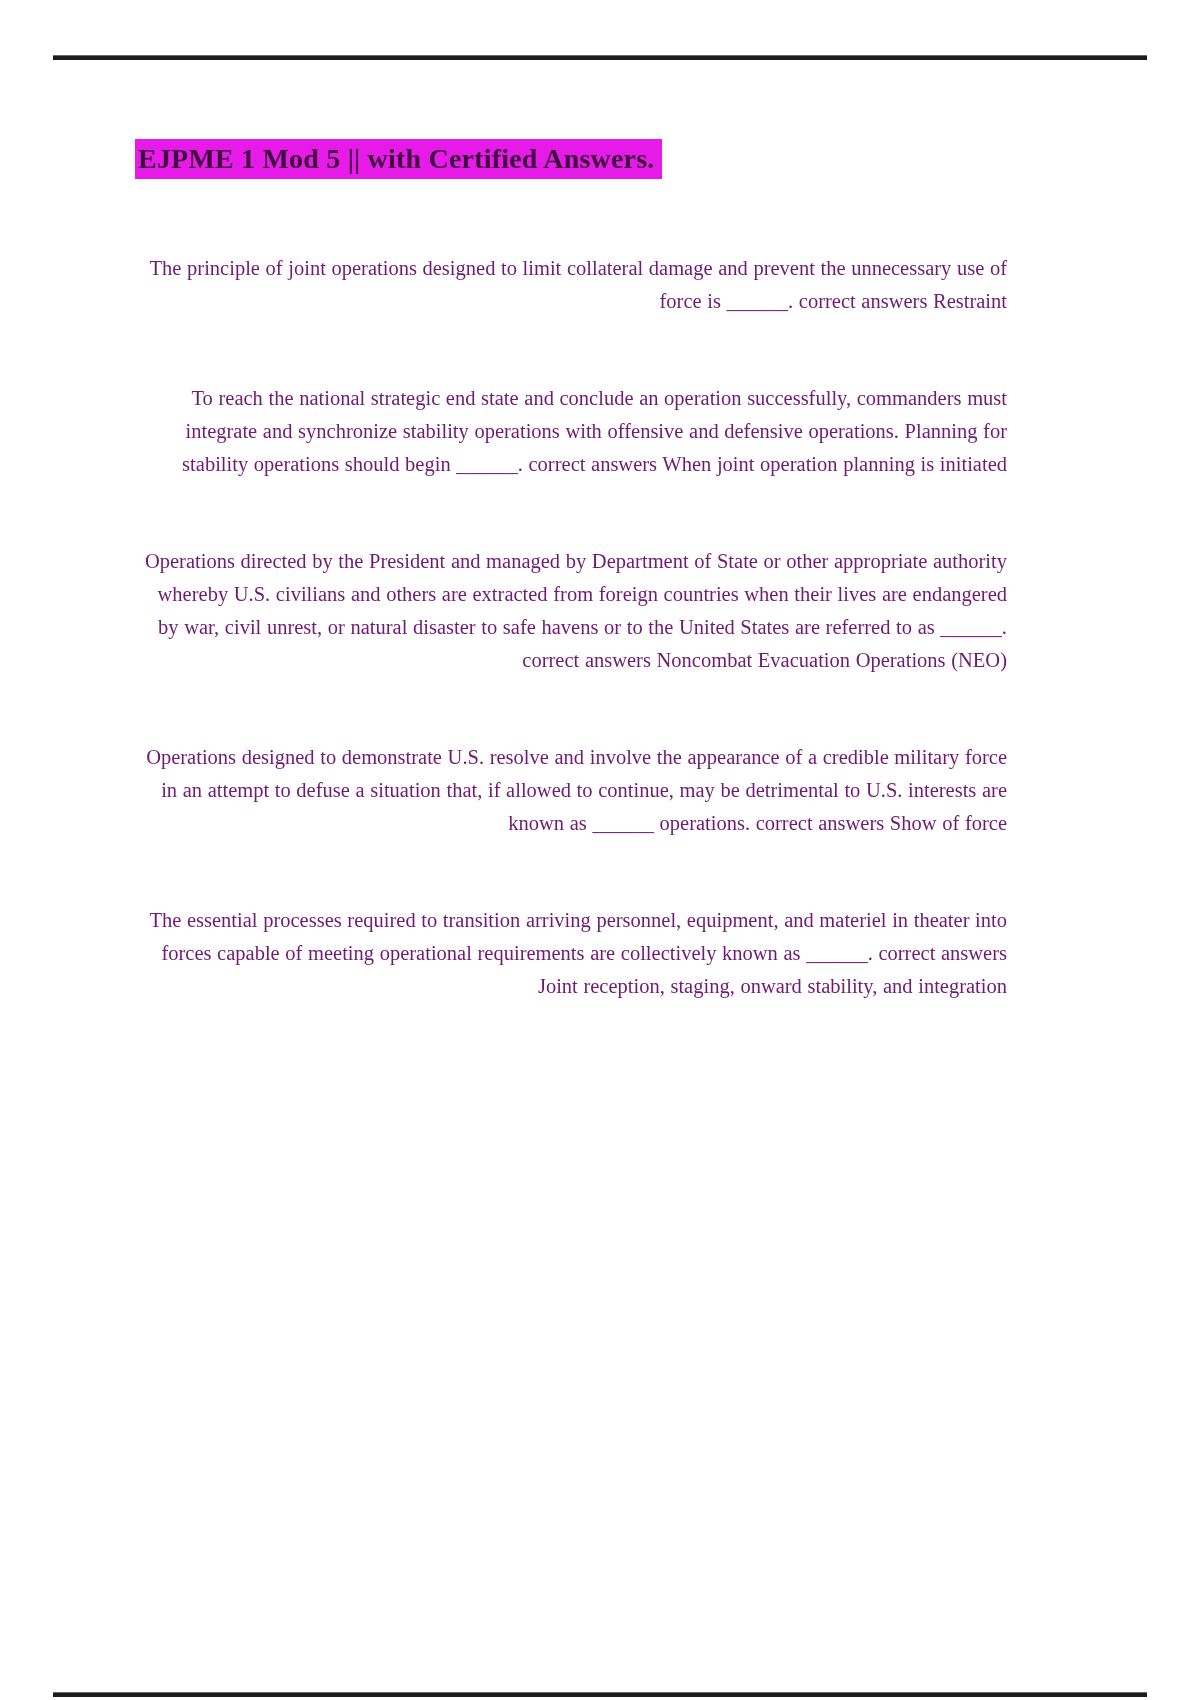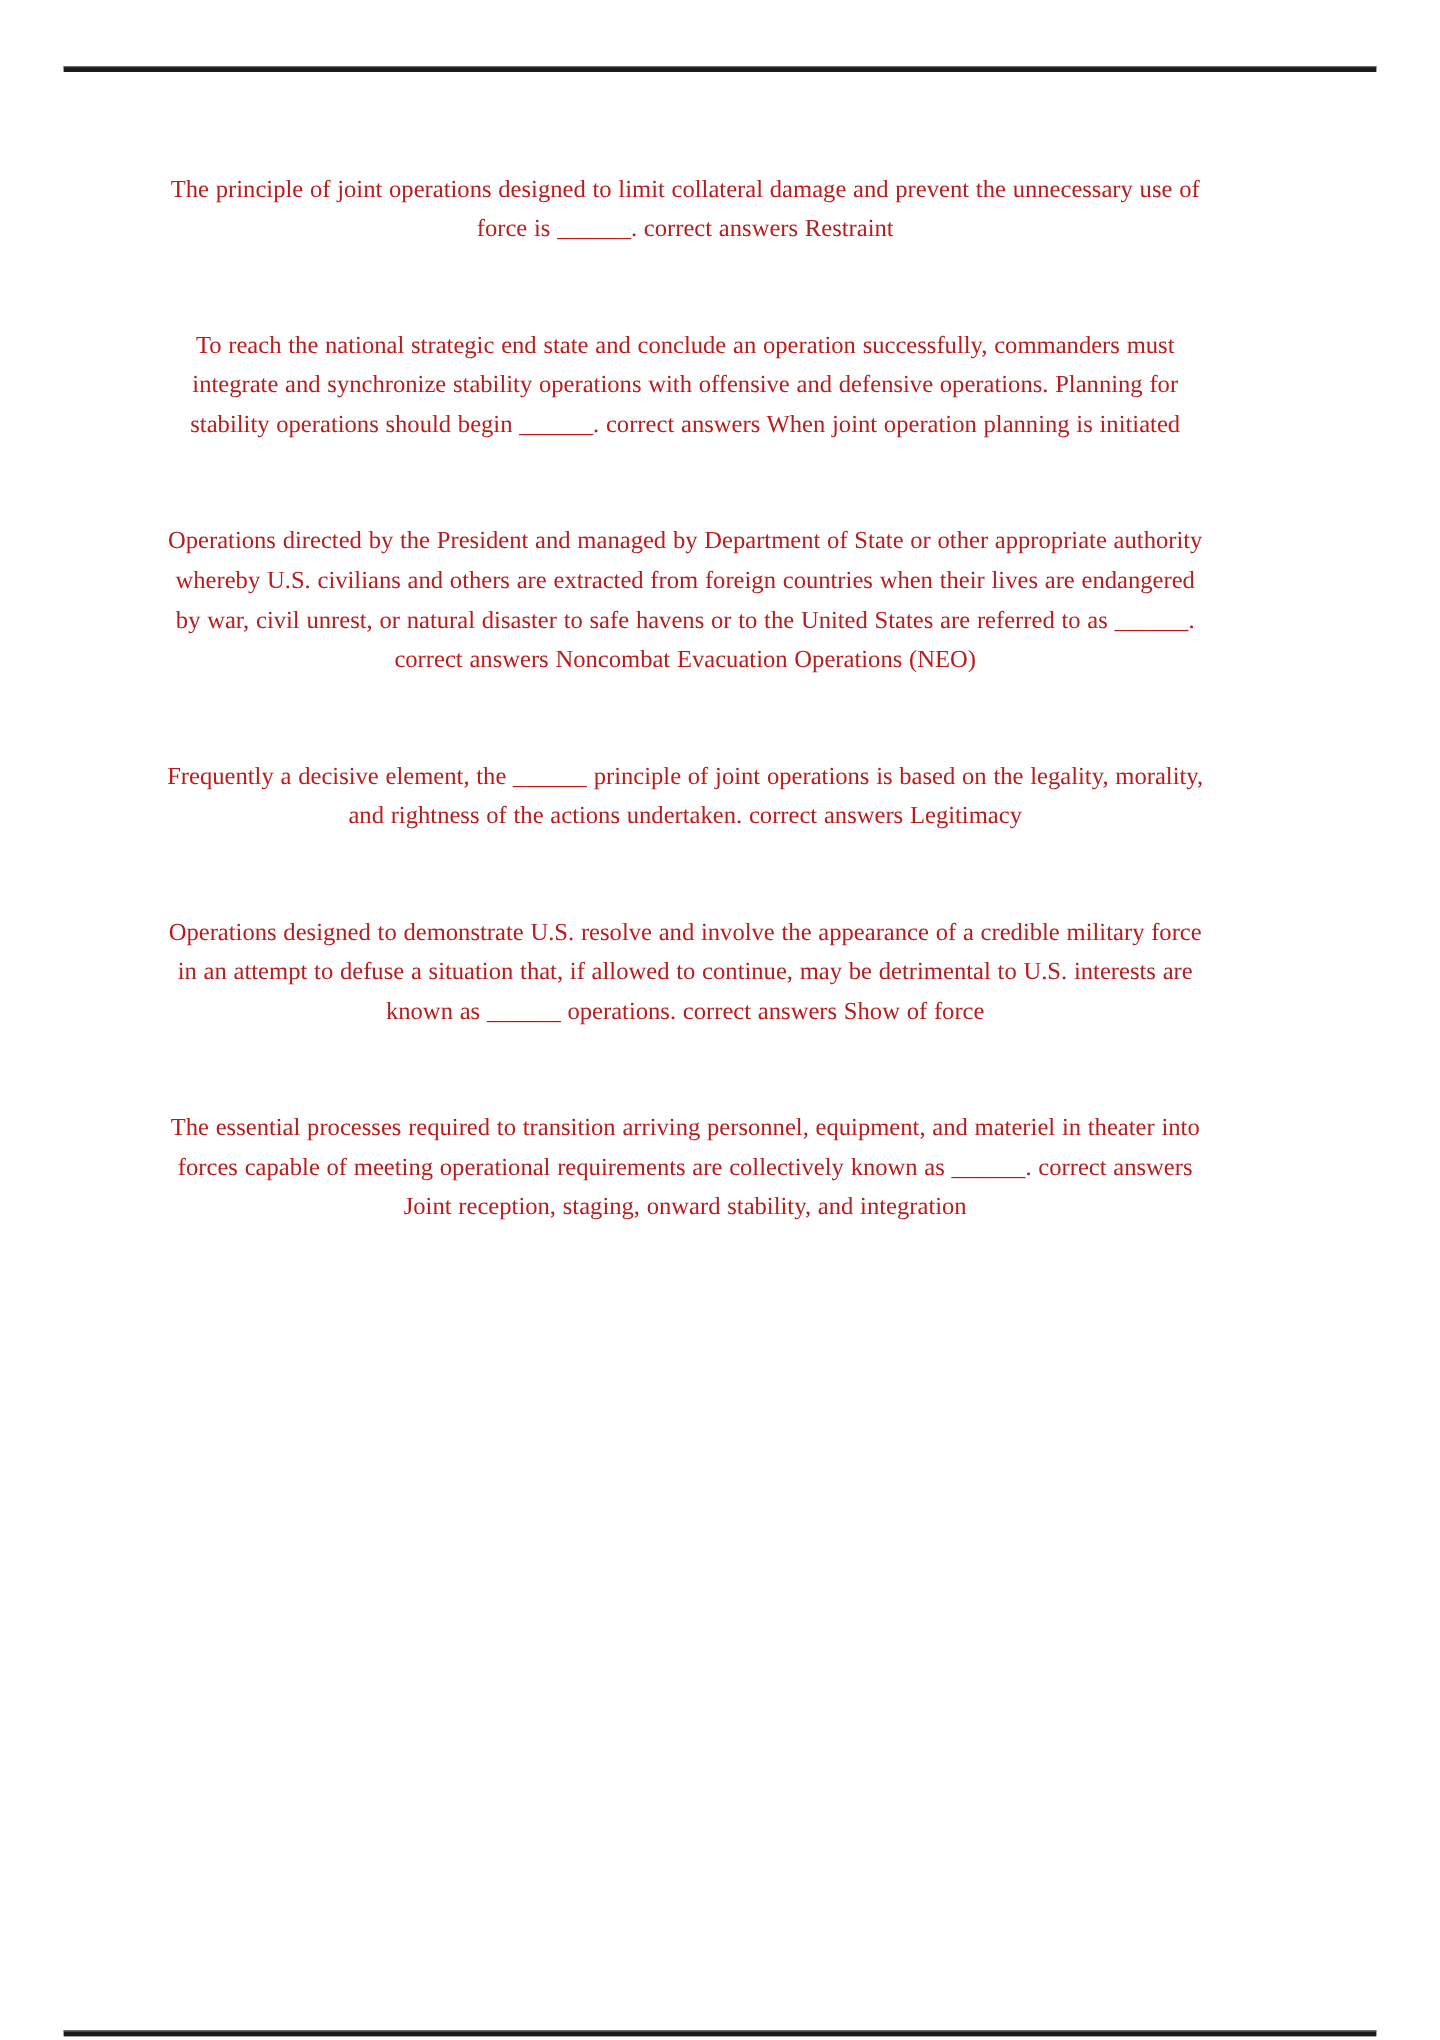--- a/index.html
+++ b/index.html
@@ -40,43 +40,43 @@
   }
   h1.title mark {
     background: #e71be7;
     color: #3d0c3d;
     padding: 4px 7px 5px 3px;
   }
   p.para {
     margin: 0 0 64px 0;
     font-size: 20.5px;
     line-height: 33px;
-    color: #b91c1c;
-    text-align: center;
+    color: #701a75;
+    text-align: right;
     word-spacing: 0.5px;
   }
 </style>
 </head>
 <body>
 
 <div class="page">
 
   <div class="rule rule-top"></div>
 
   <div class="content">
 
+    <h1 class="title"><mark>EJPME 1 Mod 5 || with Certified Answers.</mark></h1>
 
     <p class="para">The principle of joint operations designed to limit collateral damage and prevent the unnecessary use of force is ______. correct answers Restraint</p>
 
     <p class="para">To reach the national strategic end state and conclude an operation successfully, commanders must integrate and synchronize stability operations with offensive and defensive operations. Planning for stability operations should begin ______. correct answers When joint operation planning is initiated</p>
 
 
     <p class="para">Operations directed by the President and managed by Department of State or other appropriate authority whereby U.S. civilians and others are extracted from foreign countries when their lives are endangered by war, civil unrest, or natural disaster to safe havens or to the United States are referred to as ______. correct answers Noncombat Evacuation Operations (NEO)</p>
 
-    <p class="para">Frequently a decisive element, the ______ principle of joint operations is based on the legality, morality, and rightness of the actions undertaken. correct answers Legitimacy</p>
 
 
     <p class="para">Operations designed to demonstrate U.S. resolve and involve the appearance of a credible military force in an attempt to defuse a situation that, if allowed to continue, may be detrimental to U.S. interests are known as ______ operations. correct answers Show of force</p>
 
     <p class="para">The essential processes required to transition arriving personnel, equipment, and materiel in theater into forces capable of meeting operational requirements are collectively known as ______. correct answers Joint reception, staging, onward stability, and integration</p>
 
   </div>
 
   <div class="rule rule-bottom"></div>
 

